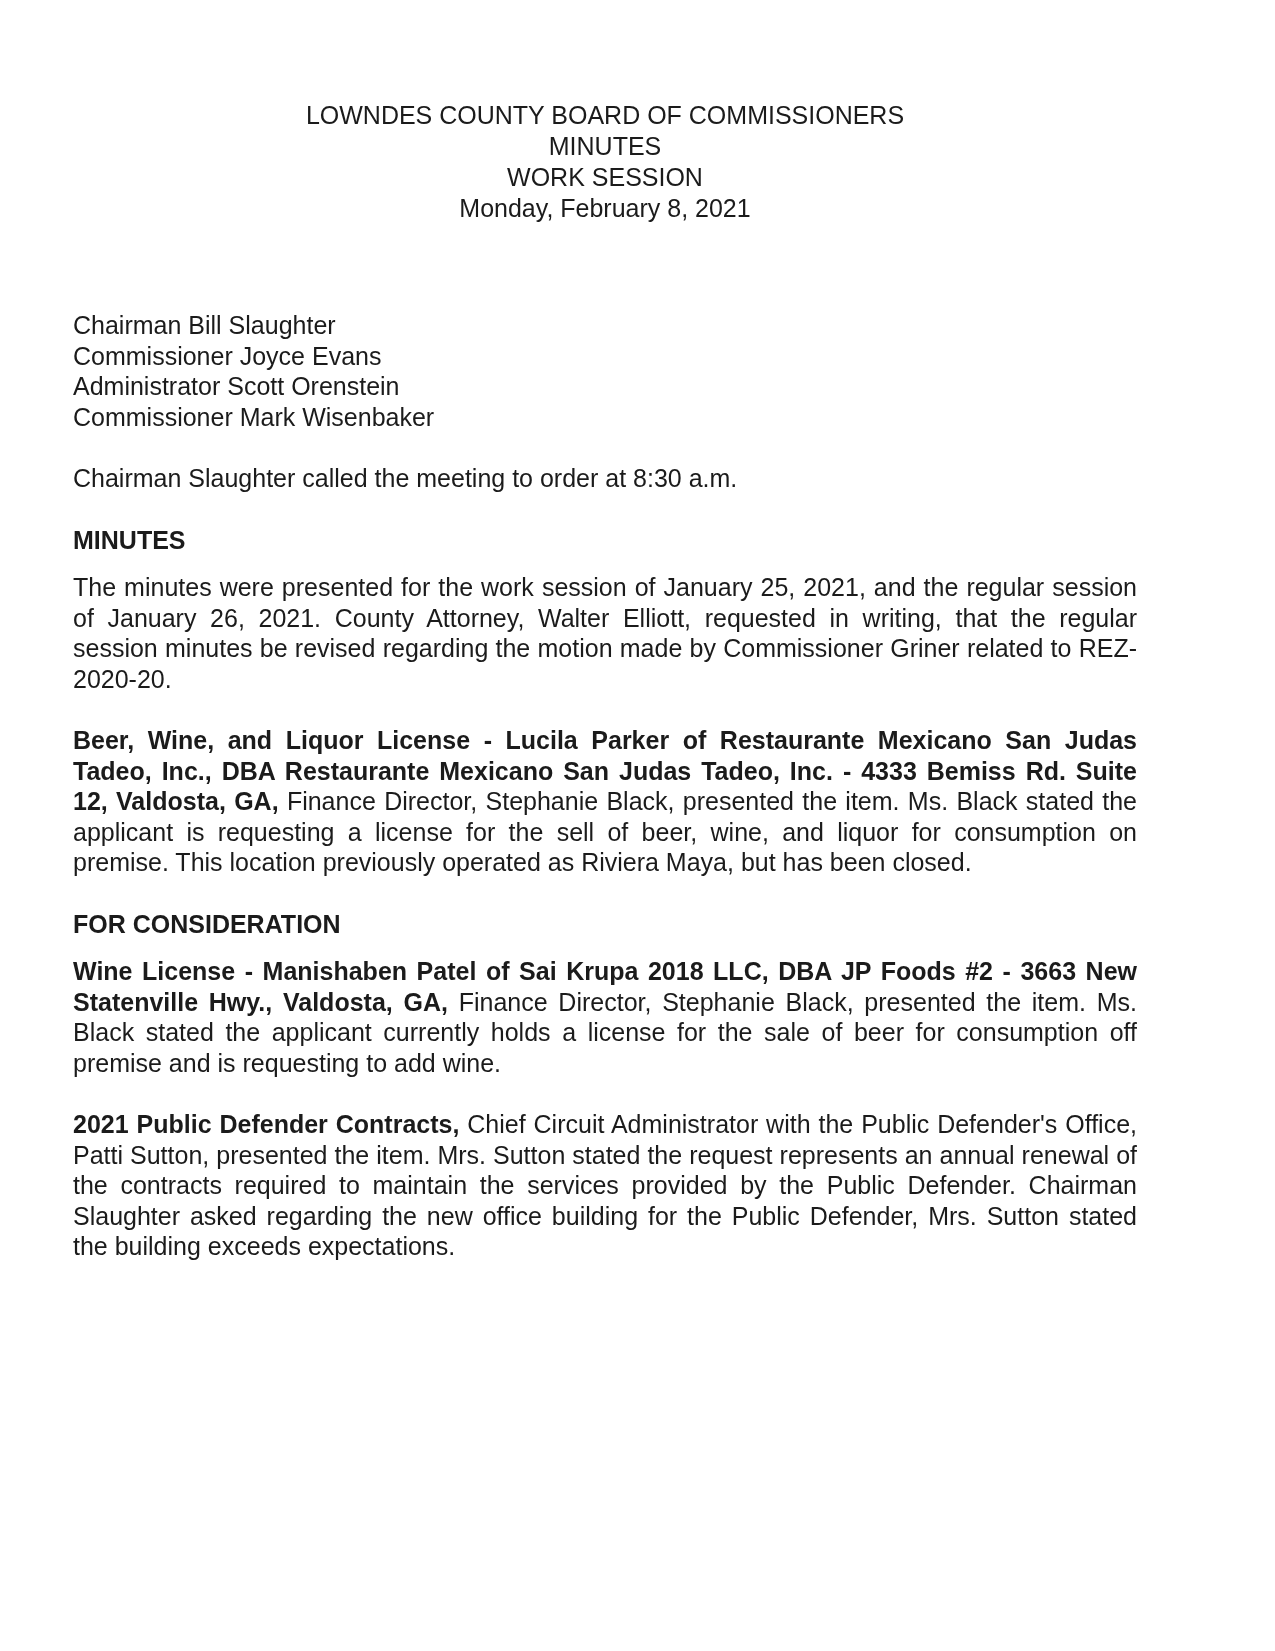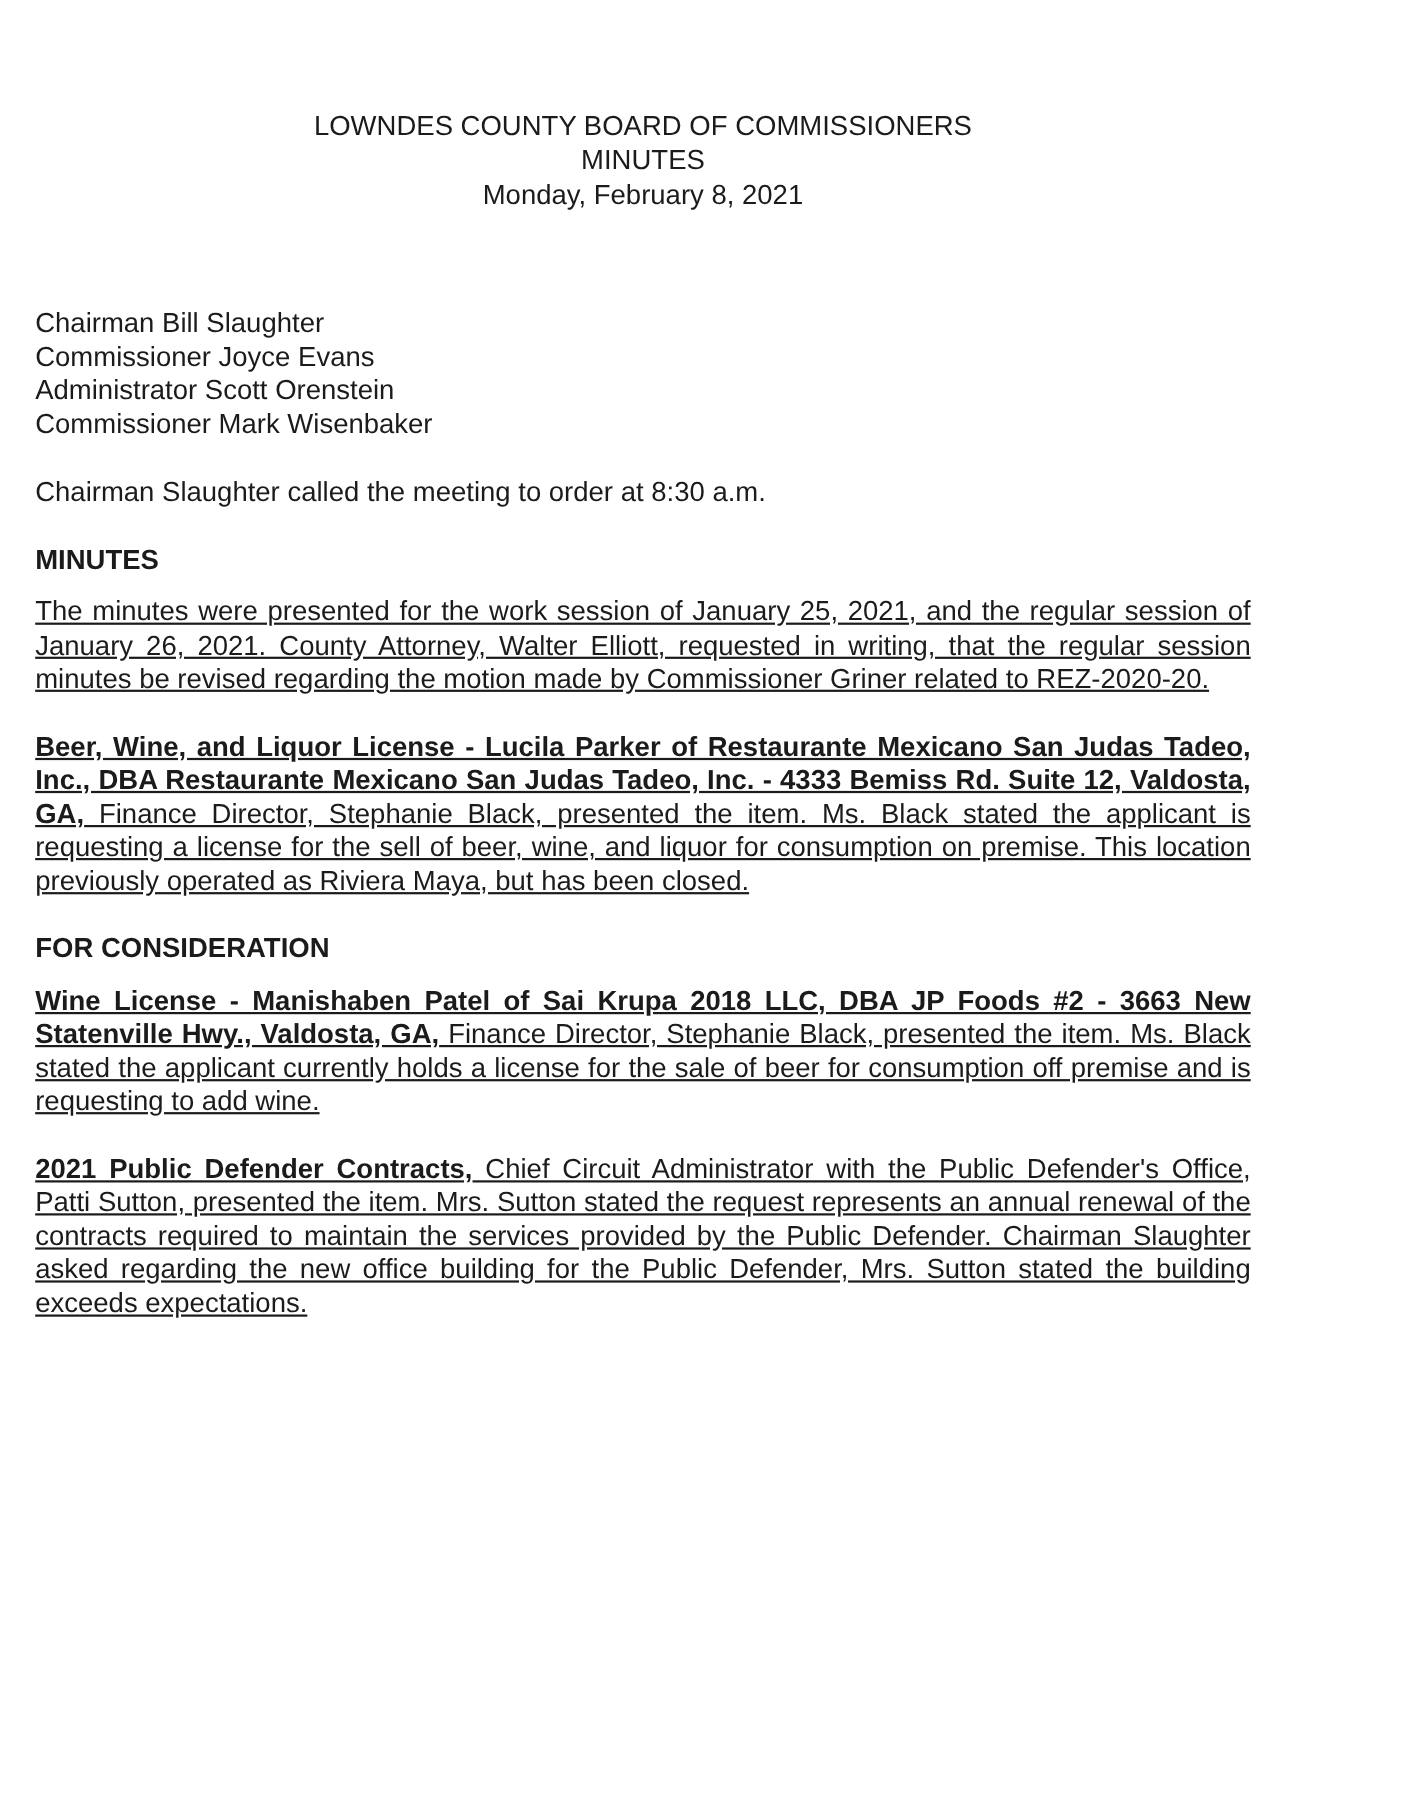--- a/index.html
+++ b/index.html
@@ -8,52 +8,52 @@
   body {
     font-family: "Liberation Sans", "DejaVu Sans", sans-serif;
     color: #1b1b1b;
   }
   .page {
     position: relative;
     width: 1275px;
     height: 1437px;
     margin: 0 auto;
     background: #ffffff;
-    padding: 100px 138px 60px 32px;
+    padding: 100px 138px 60px 73px;
     font-size: 25px;
     line-height: 30.5px;
   }
   .title-block {
     text-align: center;
     margin-bottom: 86px;
   }
   .title-block div { line-height: 31px; }
   .present-block { margin-bottom: 31px; }
   p.note { margin-bottom: 31px; }
   p.body-par {
     text-align: justify;
     margin-bottom: 31px;
-    text-decoration: underline;
   }
   h2.section-heading {
     font-size: 25px;
     font-weight: bold;
     line-height: 30.5px;
     margin: 0 0 17px 0;
   }
   .lead { font-weight: bold; }
 </style>
 </head>
 <body>
 
 <div class="page">
 
   <div class="title-block">
     <div>LOWNDES COUNTY BOARD OF COMMISSIONERS</div>
     <div>MINUTES</div>
+    <div>WORK SESSION</div>
     <div>Monday, February 8, 2021</div>
   </div>
 
   <div class="present-block">
     <div>Chairman Bill Slaughter</div>
     <div>Commissioner Joyce Evans</div>
     <div>Administrator Scott Orenstein</div>
     <div>Commissioner Mark Wisenbaker</div>
   </div>
 

